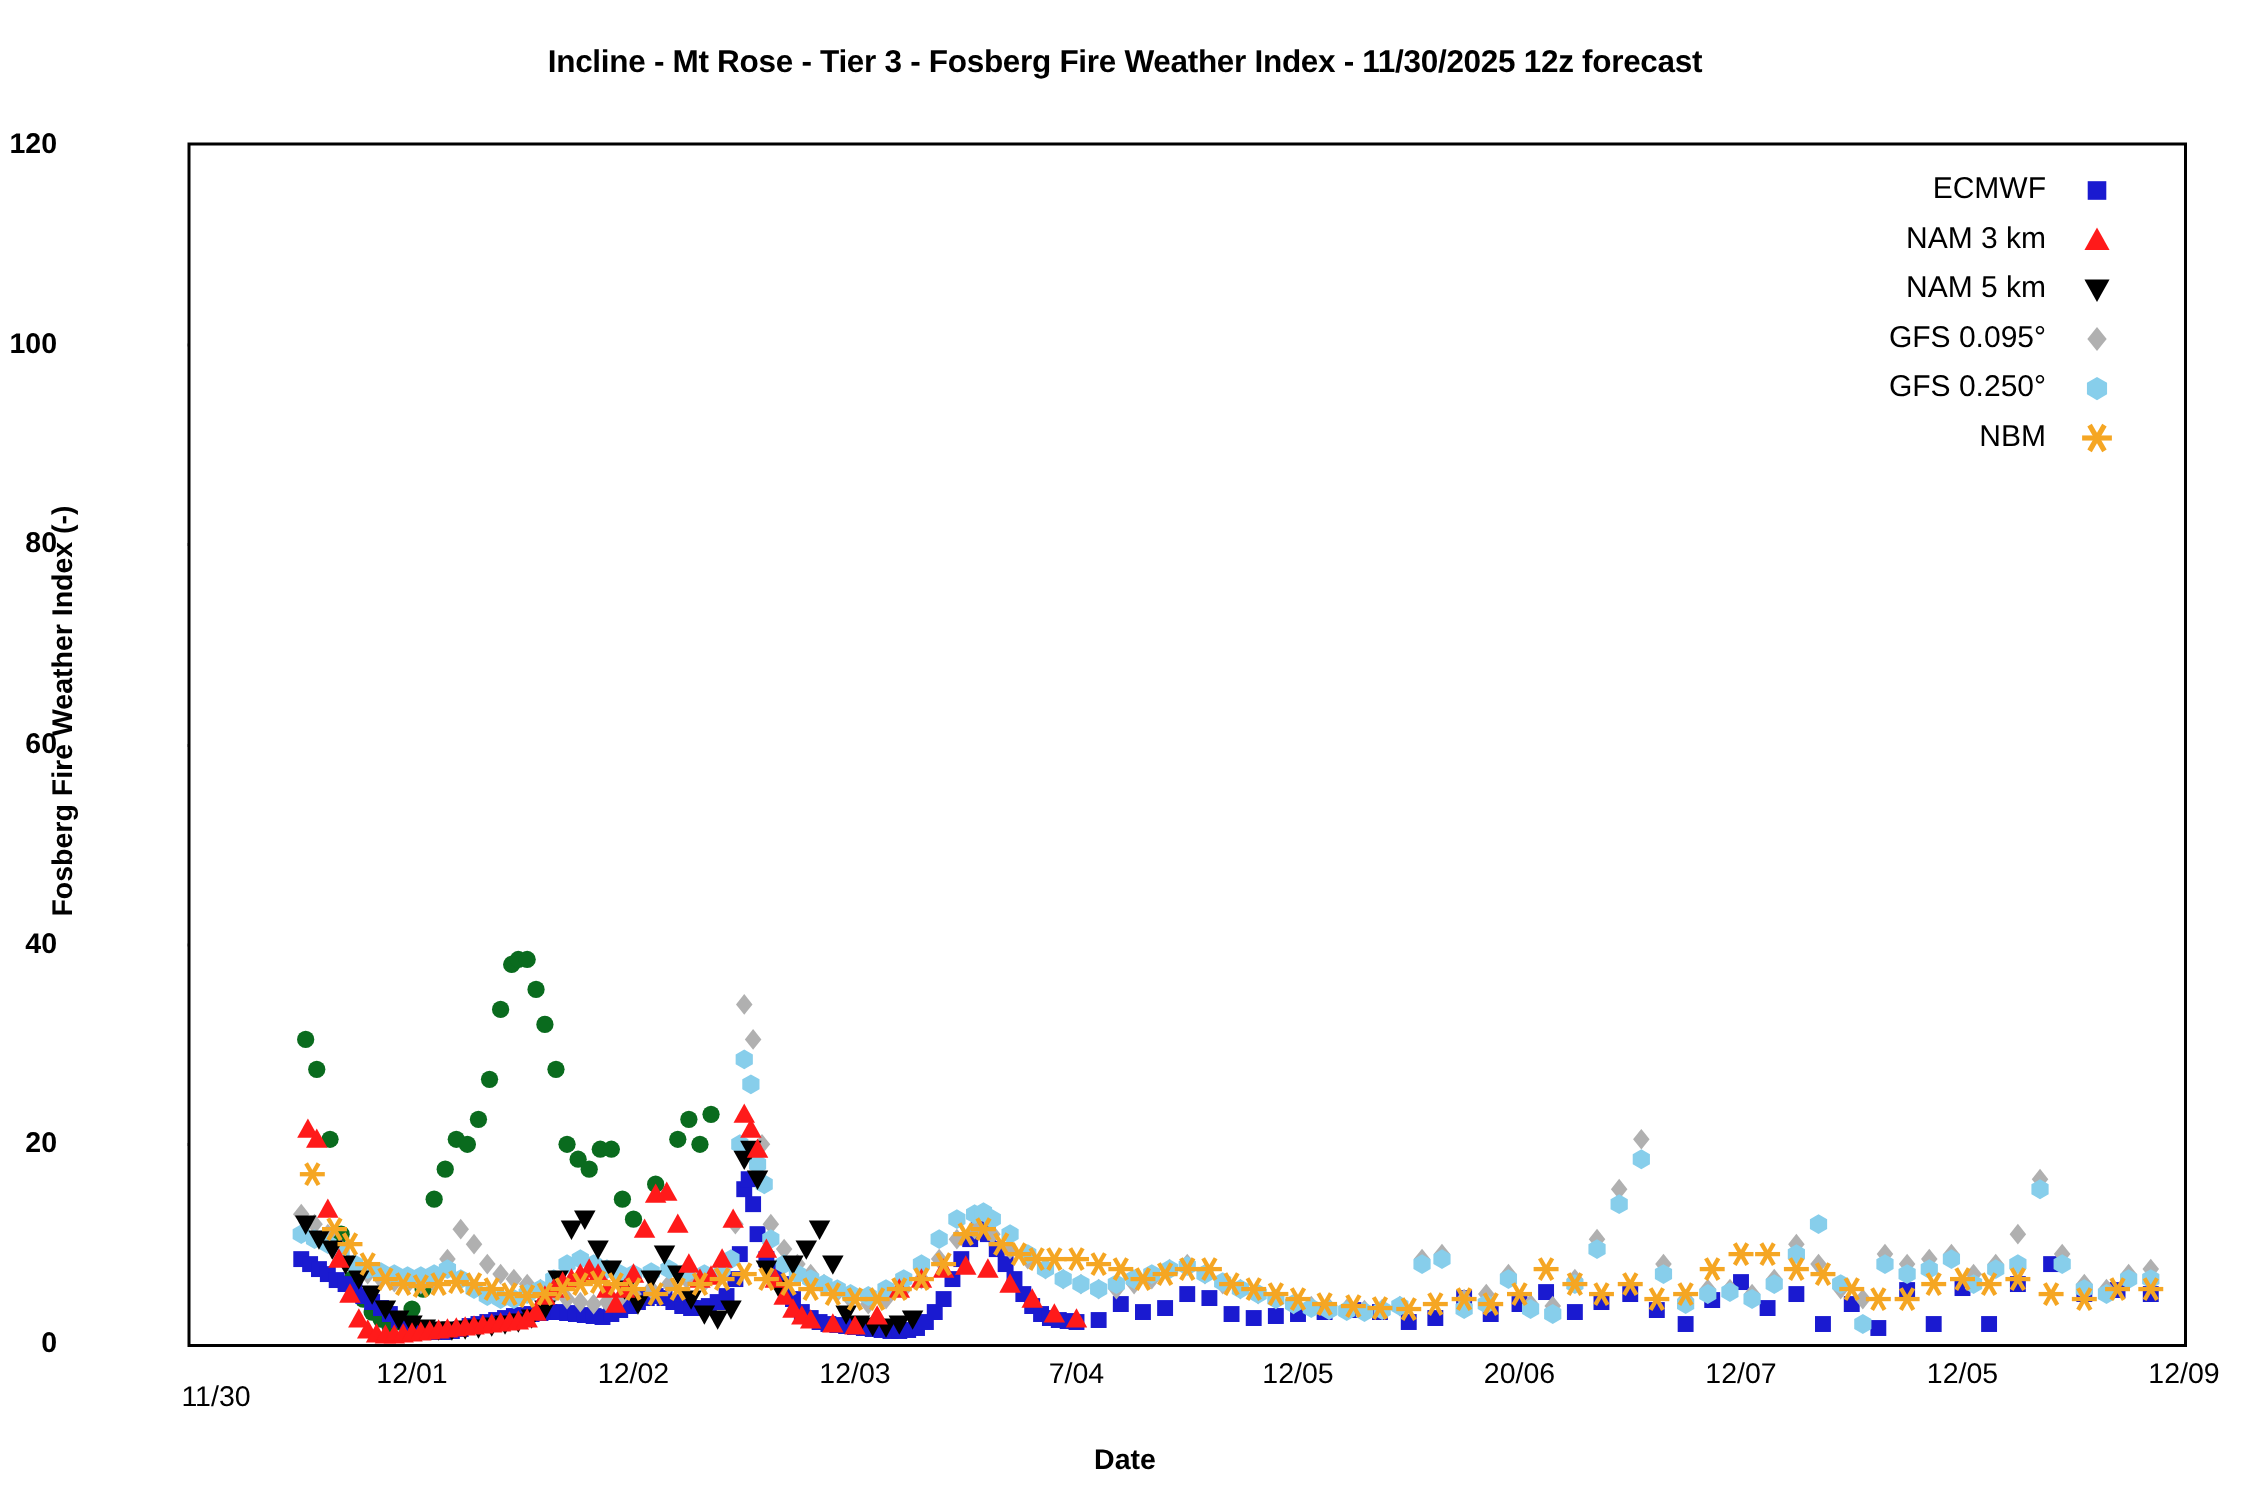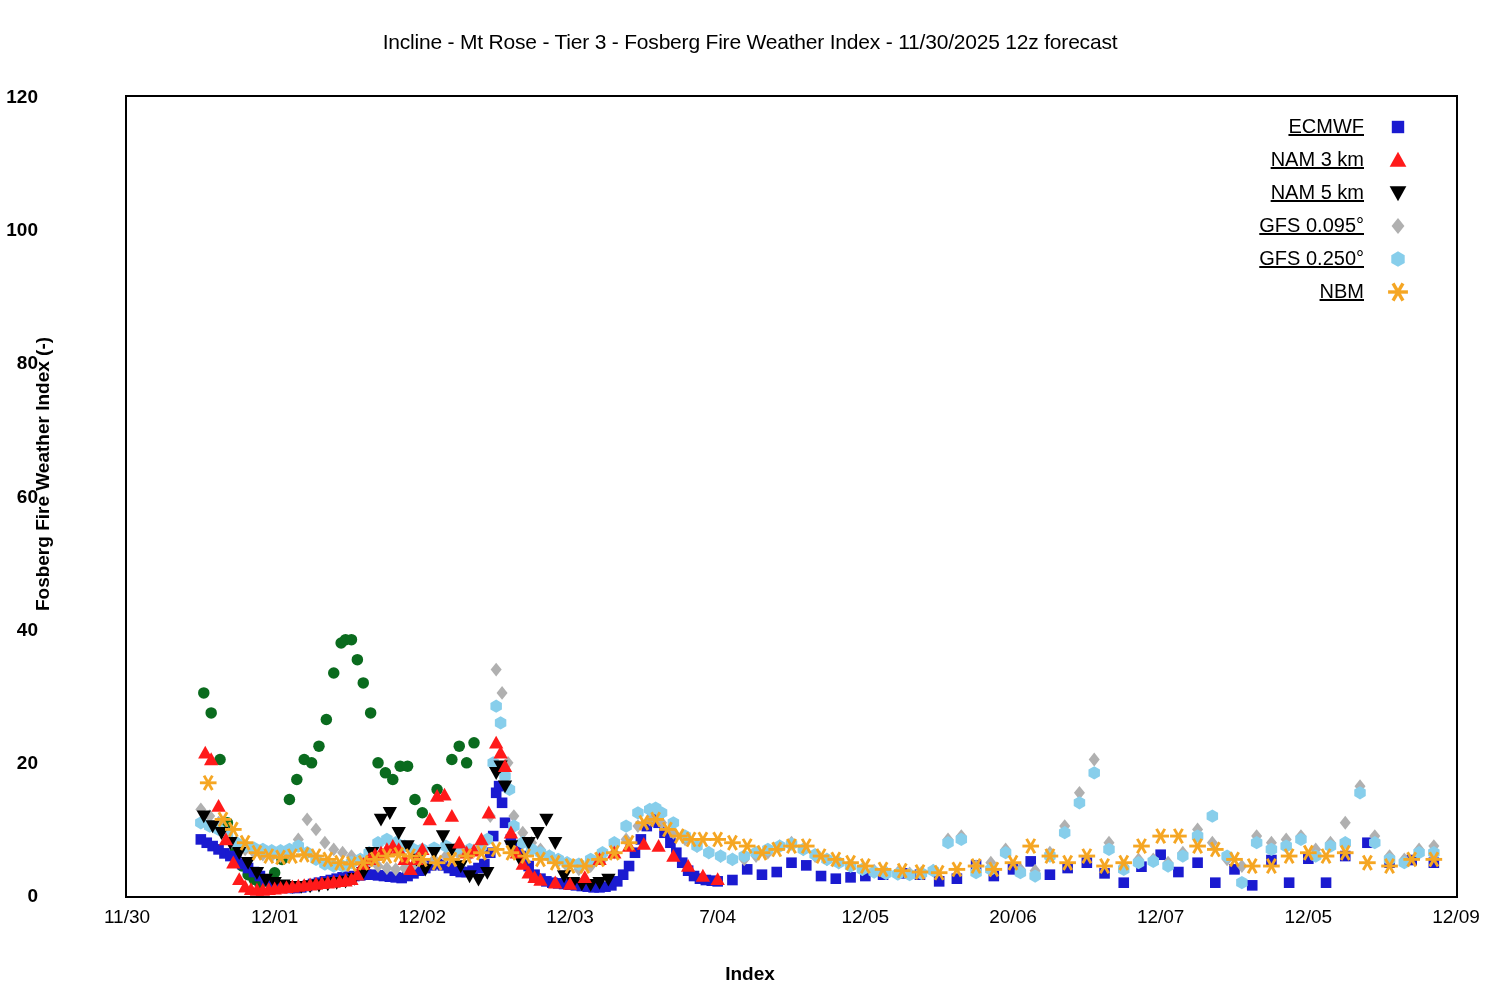--- a/index.html
+++ b/index.html
@@ -2,21 +2,21 @@
 <html><head>
 <meta charset="utf-8">
 <style>
   html,body{margin:0;padding:0;background:#ffffff;}
   body{width:1500px;height:1000px;overflow:hidden;
        font-family:"Liberation Sans",sans-serif;color:#000;}
   #root{position:relative;width:1500px;height:1000px;}
 
   #chart-title{
     position:absolute;left:0;top:30px;width:1500px;text-align:center;
-    font-size:21px;font-weight:normal;letter-spacing:-0.2px;
+    font-size:21px;font-weight:bold;letter-spacing:-0.2px;
   }
 
   #ylabel{
     position:absolute;left:-167px;top:463px;width:420px;text-align:center;
     transform:rotate(-90deg);transform-origin:center center;
     font-size:19px;font-weight:bold;
   }
   #xlabel{
     position:absolute;left:0;top:963px;width:1500px;text-align:center;
     font-size:19px;font-weight:bold;
@@ -30,52 +30,52 @@
   #pts{position:absolute;left:0;top:0;}
 
   .ytick{position:absolute;right:1462px;width:300px;text-align:right;
          font-size:19px;font-weight:bold;transform:translateY(-50%);}
   .ytickmark{position:absolute;left:125px;width:14px;height:2px;background:#000;
              transform:translateY(-50%);}
   .xtick{position:absolute;top:906px;width:200px;text-align:center;
          font-size:19px;transform:translateX(-100px);}
   .xtickmark{position:absolute;bottom:0;width:2px;height:13px;background:#000;}
 
-  #legend{position:absolute;left:1195px;top:110px;width:215px;text-decoration:underline;}
+  #legend{position:absolute;left:1195px;top:110px;width:215px;}
   .legend-row{display:flex;align-items:center;justify-content:flex-end;height:33px;}
   .legend-label{font-size:20px;text-align:right;padding-right:22px;white-space:nowrap;}
   .legend-mark{width:24px;height:24px;position:relative;flex:0 0 24px;}
   .legend-mark svg{position:absolute;left:0;top:0;}
 </style>
 </head>
 <body>
 
 <div id="root">
 
   <div id="chart-title">Incline - Mt Rose - Tier 3 - Fosberg Fire Weather Index - 11/30/2025 12z forecast</div>
 
   <div id="ylabel">Fosberg Fire Weather Index (-)</div>
-  <div id="xlabel">Index</div>
+  <div id="xlabel">Date</div>
 
   <div id="yticks-layer">
       <div class="ytick" style="top: 896px;">0</div>
       <div class="ytick" style="top: 762.833px;">20</div>
       <div class="ytickmark" style="top: 762.833px;"></div>
       <div class="ytick" style="top: 629.667px;">40</div>
       <div class="ytickmark" style="top: 629.667px;"></div>
       <div class="ytick" style="top: 496.5px;">60</div>
       <div class="ytickmark" style="top: 496.5px;"></div>
       <div class="ytick" style="top: 363.333px;">80</div>
       <div class="ytickmark" style="top: 363.333px;"></div>
       <div class="ytick" style="top: 230.167px;">100</div>
       <div class="ytickmark" style="top: 230.167px;"></div>
       <div class="ytick" style="top: 97px;">120</div>
     </div>
   <div id="xticks-layer">
-      <div class="xtick" style="left: 127px;">11/30</div>
+      <div class="xtick" style="left: 144px; margin-top: 15px;">11/30</div>
       <div class="xtick" style="left: 274.667px;">12/01</div>
       <div class="xtickmark" style="left: 274.667px; top: 883px; position: absolute;"></div>
       <div class="xtick" style="left: 422.333px;">12/02</div>
       <div class="xtickmark" style="left: 422.333px; top: 883px; position: absolute;"></div>
       <div class="xtick" style="left: 570px;">12/03</div>
       <div class="xtickmark" style="left: 570px; top: 883px; position: absolute;"></div>
       <div class="xtick" style="left: 717.667px;">7/04</div>
       <div class="xtickmark" style="left: 717.667px; top: 883px; position: absolute;"></div>
       <div class="xtick" style="left: 865.333px;">12/05</div>
       <div class="xtickmark" style="left: 865.333px; top: 883px; position: absolute;"></div>

